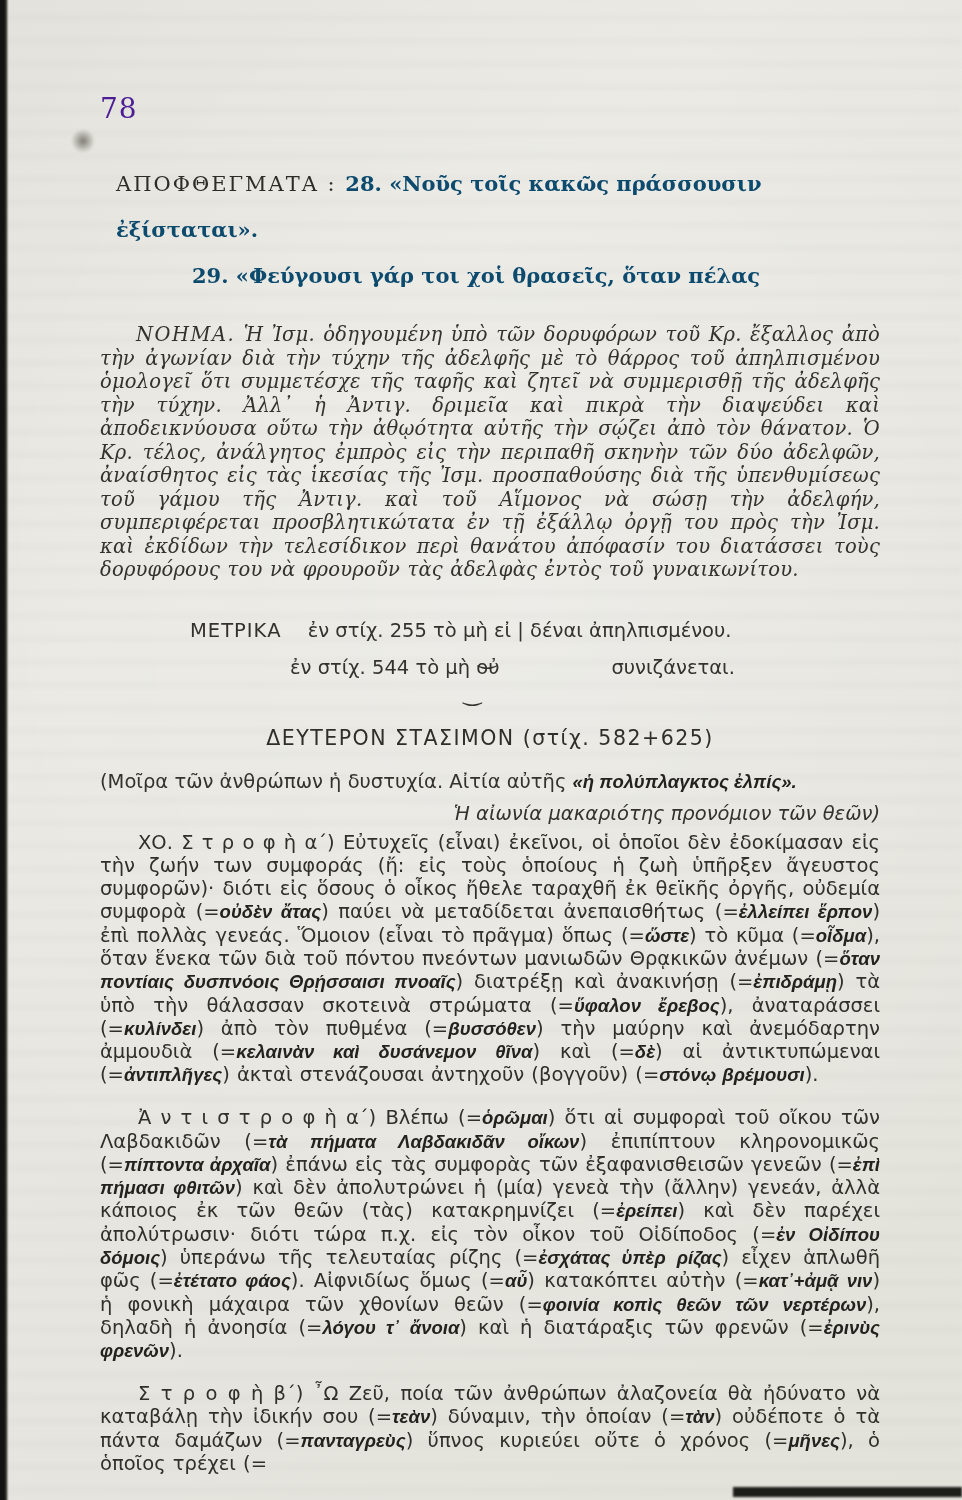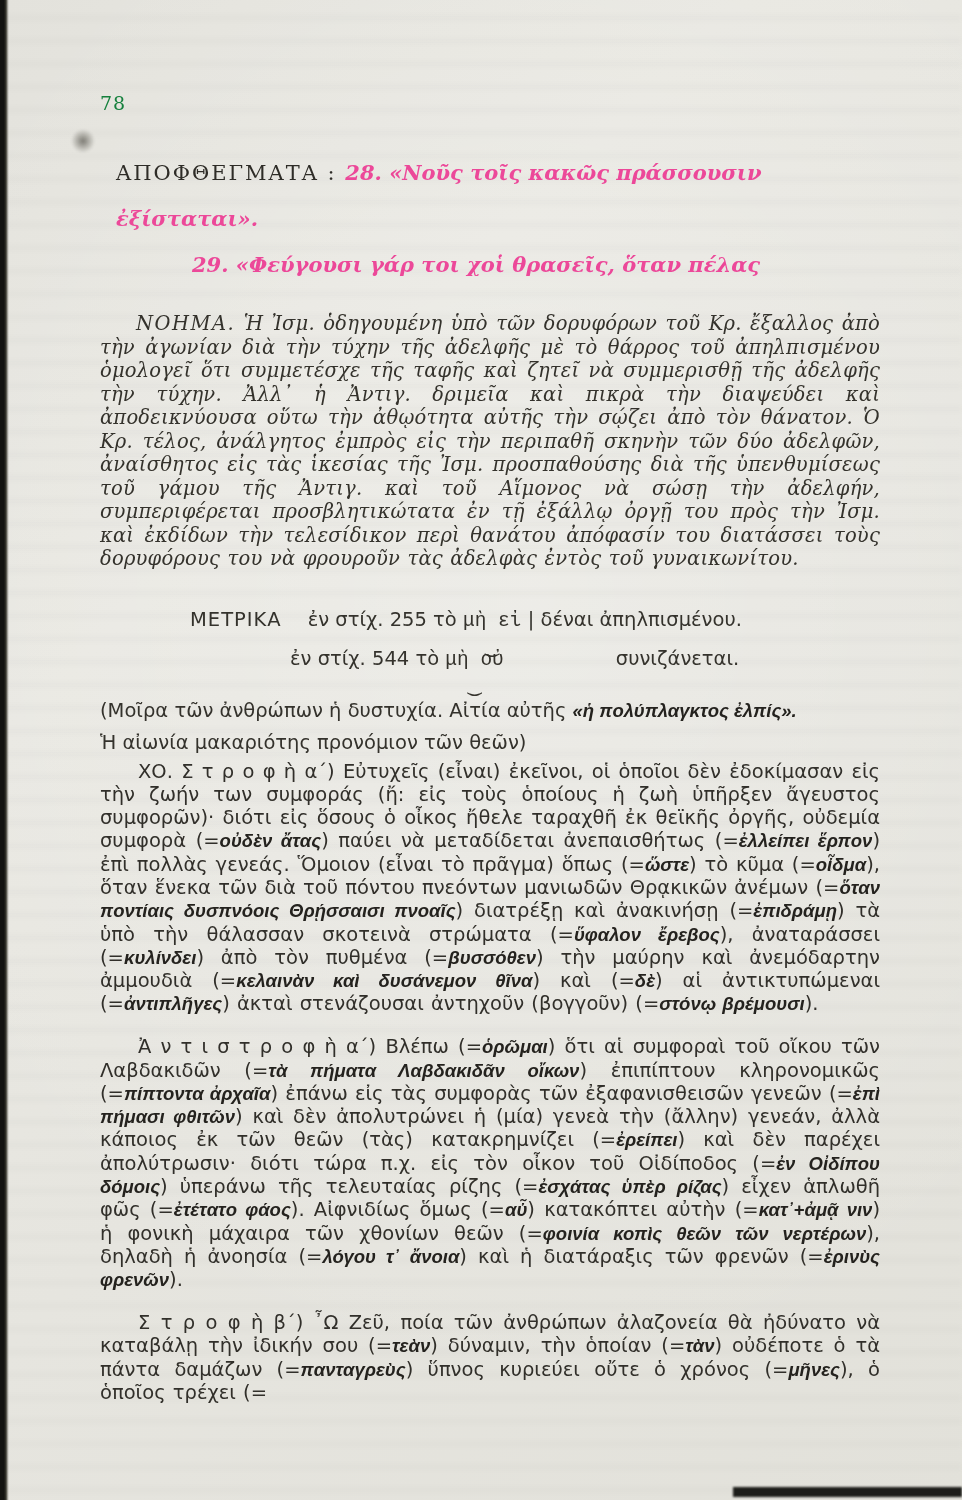--- a/index.html
+++ b/index.html
@@ -28,54 +28,54 @@
   .scan-smudge{
     position:absolute;left:70px;top:128px;width:26px;height:26px;border-radius:50%;
     background:radial-gradient(circle,rgba(40,38,30,0.55),rgba(0,0,0,0) 65%);
     filter:blur(1px);
   }
   .page-inner{
     position:relative;box-sizing:border-box;
     width:962px;height:1500px;
     padding:92px 82px 0 100px;
   }
-  .page-number{font-size:19px;letter-spacing:1px;color:#15803d;}
+  .page-number{font-size:28px;letter-spacing:1px;color:#4c1d95;}
   
   .apo{margin-top:36px;margin-left:16px;font-size:21px;line-height:45px;}
   .apo-head{letter-spacing:2px;}
-  .gq{font-family:"DejaVu Serif",serif;font-weight:bold;font-style:italic;color:#ec4899;}
+  .gq{font-family:"DejaVu Serif",serif;font-weight:bold;color:#0c4a6e;}
   .apo-line2{margin-left:76px;}
   .apo-line3{margin-left:252px;}
   
   .noima{
     margin-top:24px;font-size:19.5px;line-height:23.5px;
     text-align:justify;text-indent:36px;letter-spacing:.2px;
     word-spacing:1px;color:#34322c;font-style:italic;
   }
   .noima-label{letter-spacing:1.5px;}
   
   .sansy{font-family:"DejaVu Sans",sans-serif;}
   .metrika{margin-top:30px;font-size:19.5px;color:#34322c;}
   .metrika-line{line-height:37px;white-space:nowrap;}
   .metrika-line1{margin-left:90px;}
   .metrika-line2{margin-left:190px;}
   .metrika-label{letter-spacing:1px;margin-right:26px;}
-  .tied{position:relative;display:inline-block;font-family:Liberation Mono, monospace;}
+  .tied{position:relative;display:inline-block;}
   .tie{
     position:absolute;left:50%;transform:translateX(-50%);
     bottom:-13px;font-size:22px;color:#34322c;line-height:10px;
   }
   .metrika-spacer{display:inline-block;width:112px;}
   
   .stasimon-heading{
     margin-top:40px;text-align:center;font-size:20.5px;letter-spacing:1.5px;
     color:#302e29;
   }
   .stasimon-intro{margin-top:16px;font-size:19.5px;line-height:32px;color:#34322c;}
-  .stasimon-intro .l2{text-align:left;}
+  .stasimon-intro .l2{text-align:right;font-style:italic;}
   
   .para{
     margin-top:1px;font-size:19.5px;line-height:23.3px;
     text-align:justify;text-indent:38px;color:#312f2a;
     word-spacing:1px;
   }
   .para:first-of-type{margin-top:8px;}
   .gloss{
     font-family:Liberation Sans, sans-serif;font-weight:bold;font-style:italic;
     color:#24221e;font-size:18.5px;
@@ -106,20 +106,21 @@
 
   <div class="metrika sansy">
     <div class="metrika-line metrika-line1">
       <span class="metrika-label">ΜΕΤΡΙΚΑ</span><span>ἐν στίχ. 255 τὸ </span><span class="tied"><span>μὴ εἰ</span><span class="tie">‿</span></span><span> | δέναι ἀπηλπισμένου.</span>
     </div>
     <div class="metrika-line metrika-line2">
       <span>ἐν στίχ. 544 τὸ </span><span class="tied"><span>μὴ οὐ</span><span class="tie">‿</span></span><span class="metrika-spacer"></span><span>συνιζάνεται.</span>
     </div>
   </div>
 
+  <div class="stasimon-heading sansy">ΔΕΥΤΕΡΟΝ ΣΤΑΣΙΜΟΝ (στίχ. 582+625)</div>
 
   <div class="stasimon-intro sansy">
     <div class="l1"><span>(Μοῖρα τῶν ἀνθρώπων ἡ δυστυχία. Αἰτία αὐτῆς </span><span class="gloss">«ἡ πολύπλαγκτος ἐλπίς».</span></div>
     <div class="l2">Ἡ αἰωνία μακαριότης προνόμιον τῶν θεῶν)</div>
   </div>
 
   <p class="para sansy"><span>ΧΟ. Σ τ ρ ο φ ὴ α΄) Εὐτυχεῖς (εἶναι) ἐκεῖνοι, οἱ ὁποῖοι δὲν ἐδοκίμασαν εἰς τὴν ζωήν των συμφοράς (ἤ: εἰς τοὺς ὁποίους ἡ ζωὴ ὑπῆρξεν ἄγευστος συμφορῶν)· διότι εἰς ὅσους ὁ οἶκος ἤθελε ταραχθῆ ἐκ θεϊκῆς ὀργῆς, οὐδεμία συμφορὰ (=</span><span class="gloss">οὐδὲν ἄτας</span><span>) παύει νὰ μεταδίδεται ἀνεπαισθήτως (=</span><span class="gloss">ἐλλείπει ἕρπον</span><span>) ἐπὶ πολλὰς γενεάς. Ὅμοιον (εἶναι τὸ πρᾶγμα) ὅπως (=</span><span class="gloss">ὥστε</span><span>) τὸ κῦμα (=</span><span class="gloss">οἶδμα</span><span>), ὅταν ἕνεκα τῶν διὰ τοῦ πόντου πνεόντων μανιωδῶν Θρᾳκικῶν ἀνέμων (=</span><span class="gloss">ὅταν ποντίαις δυσπνόοις Θρῄσσαισι πνοαῖς</span><span>) διατρέξῃ καὶ ἀνακινήσῃ (=</span><span class="gloss">ἐπιδράμῃ</span><span>) τὰ ὑπὸ τὴν θάλασσαν σκοτεινὰ στρώματα (=</span><span class="gloss">ὕφαλον ἔρεβος</span><span>), ἀναταράσσει (=</span><span class="gloss">κυλίνδει</span><span>) ἀπὸ τὸν πυθμένα (=</span><span class="gloss">βυσσόθεν</span><span>) τὴν μαύρην καὶ ἀνεμόδαρτην ἀμμουδιὰ (=</span><span class="gloss">κελαινὰν καὶ δυσάνεμον θῖνα</span><span>) καὶ (=</span><span class="gloss">δὲ</span><span>) αἱ ἀντικτυπώμεναι (=</span><span class="gloss">ἀντιπλῆγες</span><span>) ἀκταὶ στενάζουσαι ἀντηχοῦν (βογγοῦν) (=</span><span class="gloss">στόνῳ βρέμουσι</span><span>).</span></p>
   <p class="para sansy"><span>Ἀ ν τ ι σ τ ρ ο φ ὴ α΄) Βλέπω (=</span><span class="gloss">ὁρῶμαι</span><span>) ὅτι αἱ συμφοραὶ τοῦ οἴκου τῶν Λαβδακιδῶν (=</span><span class="gloss">τὰ πήματα Λαβδακιδᾶν οἴκων</span><span>) ἐπιπίπτουν κληρονομικῶς (=</span><span class="gloss">πίπτοντα ἀρχαῖα</span><span>) ἐπάνω εἰς τὰς συμφορὰς τῶν ἐξαφανισθεισῶν γενεῶν (=</span><span class="gloss">ἐπὶ πήμασι φθιτῶν</span><span>) καὶ δὲν ἀπολυτρώνει ἡ (μία) γενεὰ τὴν (ἄλλην) γενεάν, ἀλλὰ κάποιος ἐκ τῶν θεῶν (τὰς) κατακρημνίζει (=</span><span class="gloss">ἐρείπει</span><span>) καὶ δὲν παρέχει ἀπολύτρωσιν· διότι τώρα π.χ. εἰς τὸν οἶκον τοῦ Οἰδίποδος (=</span><span class="gloss">ἐν Οἰδίπου δόμοις</span><span>) ὑπεράνω τῆς τελευταίας ρίζης (=</span><span class="gloss">ἐσχάτας ὑπὲρ ρίζας</span><span>) εἶχεν ἁπλωθῆ φῶς (=</span><span class="gloss">ἐτέτατο φάος</span><span>). Αἰφνιδίως ὅμως (=</span><span class="gloss">αὖ</span><span>) κατακόπτει αὐτὴν (=</span><span class="gloss">κατ᾽+ἀμᾷ νιν</span><span>) ἡ φονικὴ μάχαιρα τῶν χθονίων θεῶν (=</span><span class="gloss">φοινία κοπὶς θεῶν τῶν νερτέρων</span><span>), δηλαδὴ ἡ ἀνοησία (=</span><span class="gloss">λόγου τ᾽ ἄνοια</span><span>) καὶ ἡ διατάραξις τῶν φρενῶν (=</span><span class="gloss">ἐρινὺς φρενῶν</span><span>).</span></p>
   <p class="para sansy"><span>Σ τ ρ ο φ ὴ β΄) ῏Ω Ζεῦ, ποία τῶν ἀνθρώπων ἀλαζονεία θὰ ἠδύνατο νὰ καταβάλῃ τὴν ἰδικήν σου (=</span><span class="gloss">τεὰν</span><span>) δύναμιν, τὴν ὁποίαν (=</span><span class="gloss">τὰν</span><span>) οὐδέποτε ὁ τὰ πάντα δαμάζων (=</span><span class="gloss">πανταγρεὺς</span><span>) ὕπνος κυριεύει οὔτε ὁ χρόνος (=</span><span class="gloss">μῆνες</span><span>), ὁ ὁποῖος τρέχει (=</span></p>
 

